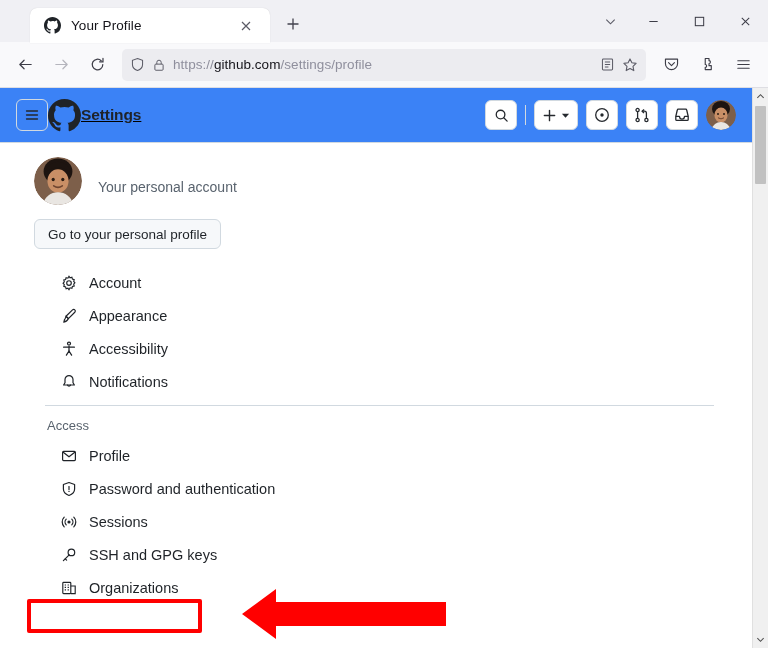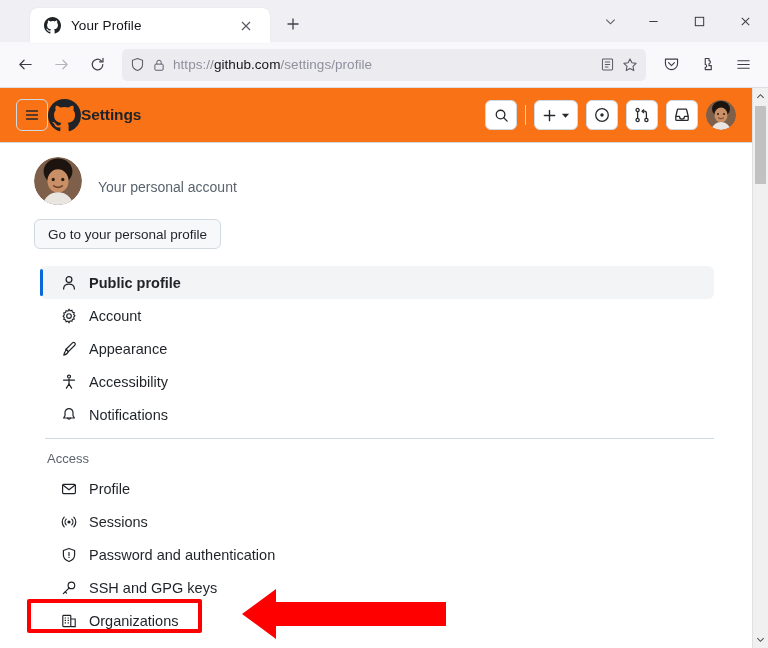--- a/index.html
+++ b/index.html
@@ -76,23 +76,24 @@
   .url-text b { color:#15141a; font-weight:400; }
   .url-icon { color:#5b5b66; display:flex; align-items:center; flex:0 0 auto; }
 
   
   .page {
     position:absolute; left:0; top:88px;
     width:752px; height:560px;
     background:#ffffff; overflow:hidden;
   }
   .gh-header {
-    height:55px; background:#f97316;
+    height:55px; background:#3b82f6;
     border-bottom:1px solid #d1d9e0;
     display:flex; align-items:center; padding:0 16px;
+    text-decoration:underline;
   }
   .gh-burger {
     width:32px; height:32px; border:1px solid #d1d9e0;
     border-radius:6px; display:flex; align-items:center;
     justify-content:center; color:#25292e; flex:0 0 auto;
   }
   .gh-logo { color:#1f2328; display:flex; align-items:center; flex:0 0 auto; }
   .gh-title {
     font-size:15.5px; color:#1f2328; font-weight:600;
     letter-spacing:-.1px;
@@ -395,29 +396,20 @@
       <div>
         <div class="profile-sub">Your personal account</div>
       </div>
     </div>
 
     <div class="profile-btn">Go to your personal profile</div>
 
     
     <div class="navlist">
 
-      <div class="navrow active">
-        <span class="nico">
-          <svg width="16" height="16" viewBox="0 0 16 16" stroke="currentColor" stroke-width="1.25" fill="none">
-            <circle cx="8" cy="4.6" r="2.9"></circle>
-              <path d="M2.6 14 c0-3.1 2.4-5 5.4-5 s5.4 1.9 5.4 5" stroke-linecap="round"></path>
-          </svg>
-        </span>
-        <span>Public profile</span>
-      </div>
 
       <div class="navrow">
         <span class="nico">
           <svg width="16" height="16" viewBox="0 0 16 16" stroke="currentColor" stroke-width="1.15" fill="none">
             <circle cx="8" cy="8" r="2.3"></circle>
             <path d="M8 1.3 l1.1 1.5 1.8-.5 .5 1.8 1.8 .5 -.5 1.8 1.2 1.4 -1.2 1.4 .5 1.8 -1.8 .5 -.5 1.8 -1.8-.5 L8 14.7 l-1.1-1.5 -1.8 .5 -.5-1.8 -1.8-.5 .5-1.8 L2.1 8.2 3.3 6.8 2.8 5 l1.8-.5 .5-1.8 1.8 .5 Z"></path>
           </svg>
         </span>
         <span>Account</span>
       </div>
@@ -463,38 +455,38 @@
           <svg width="16" height="16" viewBox="0 0 16 16" stroke="currentColor" stroke-width="1.2" fill="none" stroke-linejoin="round">
             <rect x="1.6" y="3.4" width="12.8" height="9.2" rx="1"></rect>
             <path d="M1.9 4 L8 8.8 L14.1 4"></path>
           </svg>
         </span>
         <span>Profile</span>
       </div>
 
       <div class="navrow">
         <span class="nico">
+          <svg width="16" height="16" viewBox="0 0 16 16" stroke="currentColor" stroke-width="1.2" fill="none" stroke-linejoin="round">
+            <path d="M8 1.5 L13.6 3.5 V8 c0 3.3-2.6 5.4-5.6 6.5 C5 13.4 2.4 11.3 2.4 8 V3.5 Z"></path>
+            <path d="M8 5.6 V8.6" stroke-linecap="round"></path>
+            <circle cx="8" cy="10.4" r=".7" fill="currentColor" stroke="none"></circle>
+          </svg>
+        </span>
+        <span>Password and authentication</span>
+      </div>
+
+      <div class="navrow">
+        <span class="nico">
           <svg width="16" height="16" viewBox="0 0 16 16" stroke="currentColor" stroke-width="1.2" fill="none" stroke-linecap="round">
             <circle cx="8" cy="8" r="1.6" fill="currentColor" stroke="none"></circle>
             <path d="M5.2 5.2 a4 4 0 0 0 0 5.6 M10.8 5.2 a4 4 0 0 1 0 5.6"></path>
             <path d="M3.2 3.2 a6.8 6.8 0 0 0 0 9.6 M12.8 3.2 a6.8 6.8 0 0 1 0 9.6"></path>
           </svg>
         </span>
         <span>Sessions</span>
-      </div>
-
-      <div class="navrow">
-        <span class="nico">
-          <svg width="16" height="16" viewBox="0 0 16 16" stroke="currentColor" stroke-width="1.2" fill="none" stroke-linejoin="round">
-            <path d="M8 1.5 L13.6 3.5 V8 c0 3.3-2.6 5.4-5.6 6.5 C5 13.4 2.4 11.3 2.4 8 V3.5 Z"></path>
-            <path d="M8 5.6 V8.6" stroke-linecap="round"></path>
-            <circle cx="8" cy="10.4" r=".7" fill="currentColor" stroke="none"></circle>
-          </svg>
-        </span>
-        <span>Password and authentication</span>
       </div>
 
       <div class="navrow">
         <span class="nico">
           <svg width="16" height="16" viewBox="0 0 16 16" stroke="currentColor" stroke-width="1.2" fill="none" stroke-linecap="round">
             <circle cx="10.4" cy="5.4" r="3.3"></circle>
             <path d="M8.2 7.8 L2.4 13.6"></path>
             <path d="M4.2 11.8 L5.6 13.2"></path>
           </svg>
         </span>

